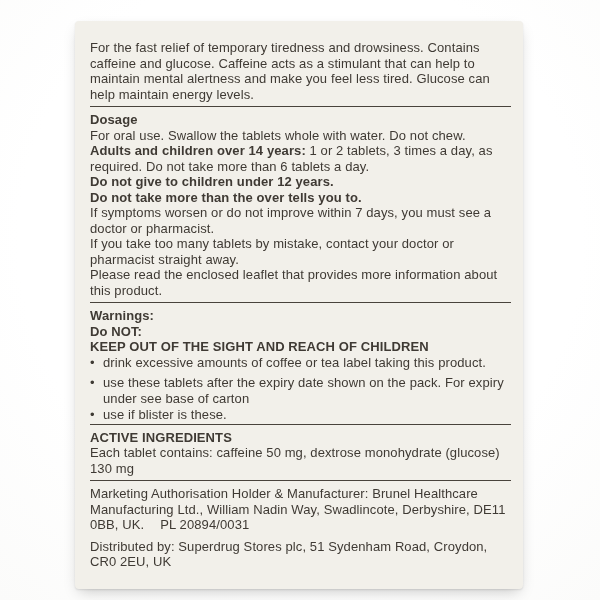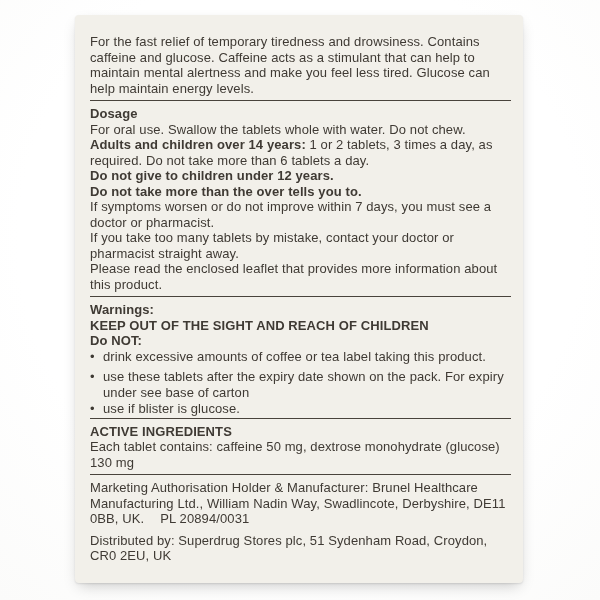--- a/index.html
+++ b/index.html
@@ -12,21 +12,21 @@
   }
   .stage {
     position: relative;
     width: 600px;
     height: 600px;
     background: radial-gradient(circle at 50% 40%, #ffffff 60%, #fbfbfa 100%);
   }
   .card {
     position: absolute;
     left: 75px;
-    top: 15px;
+    top: 21px;
     width: 448px;
     height: 568px;
     box-sizing: border-box;
     background: #f2f0ea;
     border-radius: 4px;
     padding: 19px 12px 10px 15px;
     color: #3f3a34;
     font-size: 13px;
     line-height: 15.5px;
     letter-spacing: 0.1px;
@@ -61,33 +61,33 @@
       <p><strong>Adults and children over 14 years:</strong><span> 1 or 2 tablets, 3 times a day, as required. Do not take more than 6 tablets a day.</span></p>
       <p class="h">Do not give to children under 12 years.</p>
       <p class="h">Do not take more than the over tells you to.</p>
       <p>If symptoms worsen or do not improve within 7 days, you must see a doctor or pharmacist.</p>
       <p>If you take too many tablets by mistake, contact your doctor or pharmacist straight away.</p>
       <p>Please read the enclosed leaflet that provides more information about this product.</p>
     </div>
 
     <div class="section">
       <p class="h">Warnings:</p>
+      <p class="h">Do NOT:</p>
       <p class="h">KEEP OUT OF THE SIGHT AND REACH OF CHILDREN</p>
-      <p class="h">Do NOT:</p>
       <div class="bullet">
         <span class="marker">•</span>
         <span>drink excessive amounts of coffee or tea label taking this product.</span>
       </div>
       <div class="bullet">
         <span class="marker">•</span>
         <span>use these tablets after the expiry date shown on the pack. For expiry under see base of carton</span>
       </div>
       <div class="bullet last">
         <span class="marker">•</span>
-        <span>use if blister is glucose.</span>
+        <span>use if blister is these.</span>
       </div>
     </div>
 
     <div class="section">
       <p class="h">ACTIVE INGREDIENTS</p>
       <p>Each tablet contains: caffeine 50 mg, dextrose monohydrate (glucose) 130 mg</p>
     </div>
 
     <div class="section">
       <p><span>Marketing Authorisation Holder &amp; Manufacturer: Brunel Healthcare Manufacturing Ltd., William Nadin Way, Swadlincote, Derbyshire, DE11 0BB, UK.</span><span class="pl">PL 20894/0031</span></p>

